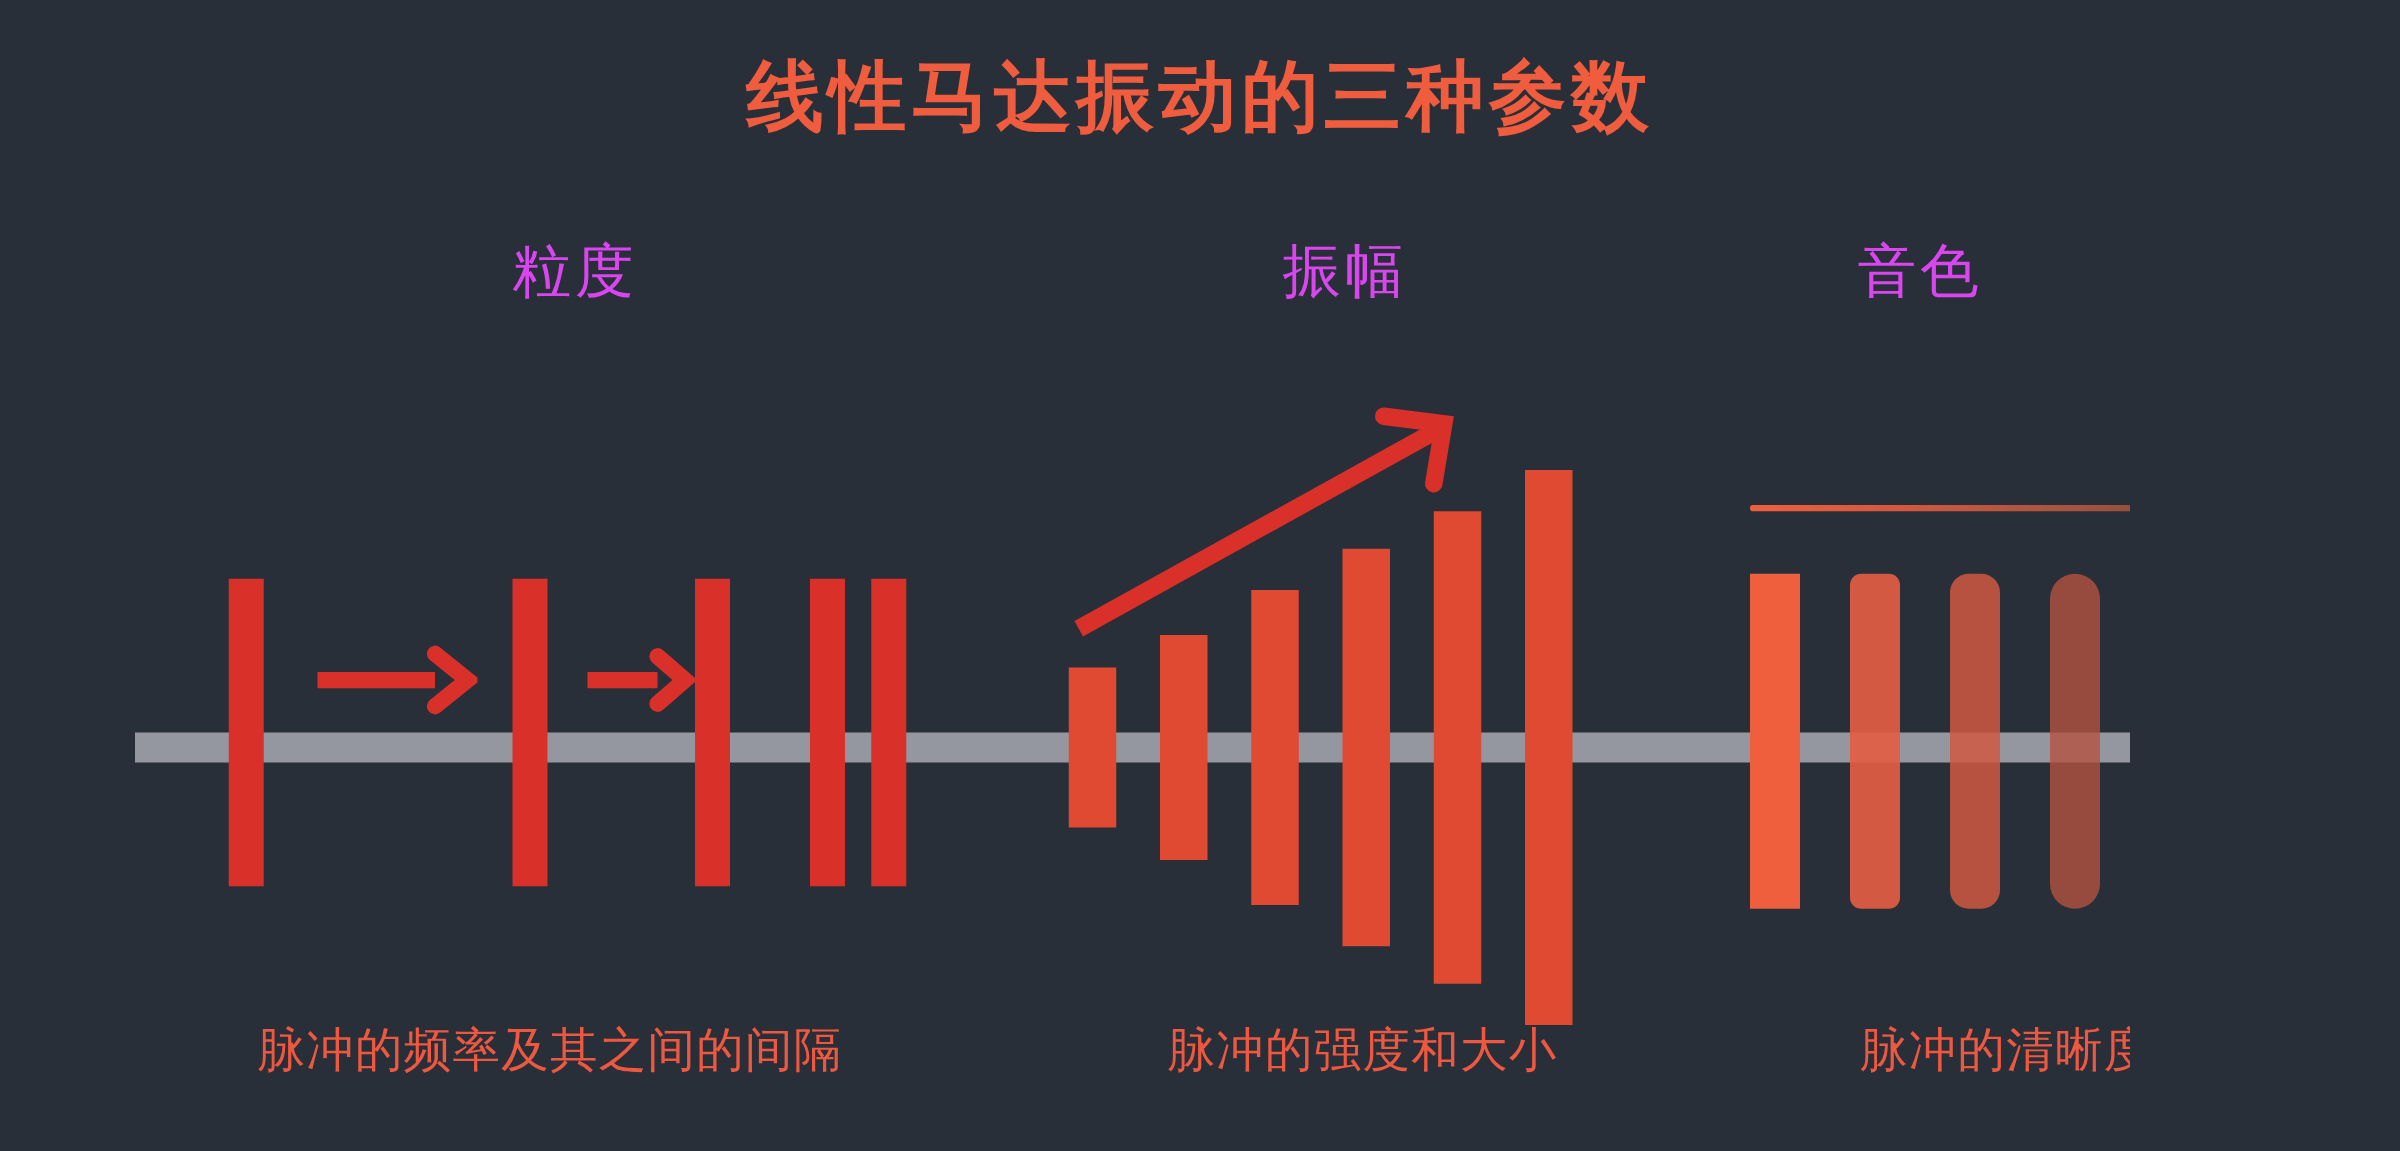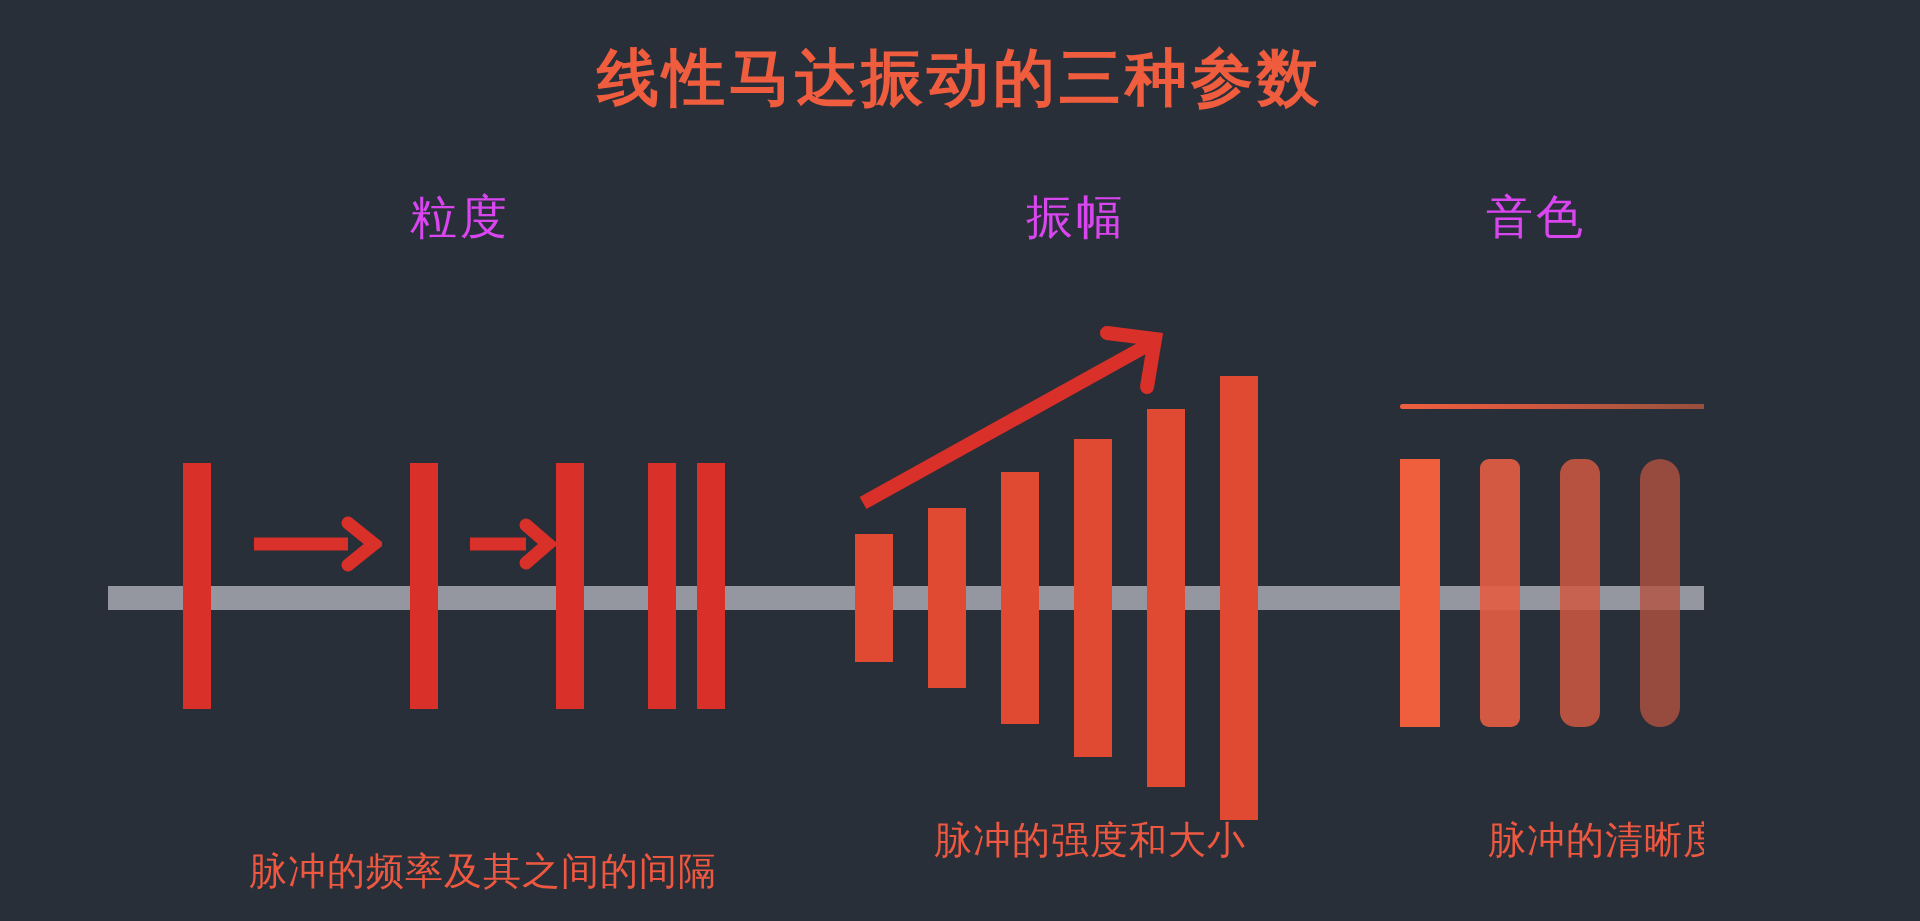--- a/index.html
+++ b/index.html
@@ -52,21 +52,21 @@
   .caption {
     position: absolute;
     color: #ee5840;
     font-size: 38px;
     letter-spacing: 1px;
     white-space: nowrap;
     text-align: center;
     transform: translateX(-50%);
     top: 815px;
   }
-  #caption-granularity { left: 483px; margin-top: 31px; }
+  #caption-granularity { left: 440px; }
   #caption-amplitude   { left: 1090px; }
   #caption-timbre      { left: 1605px; }
 
   
   #baseline {
     position: absolute;
     left: 108px;
     top: 586px;
     width: 1722px;
     height: 24px;

